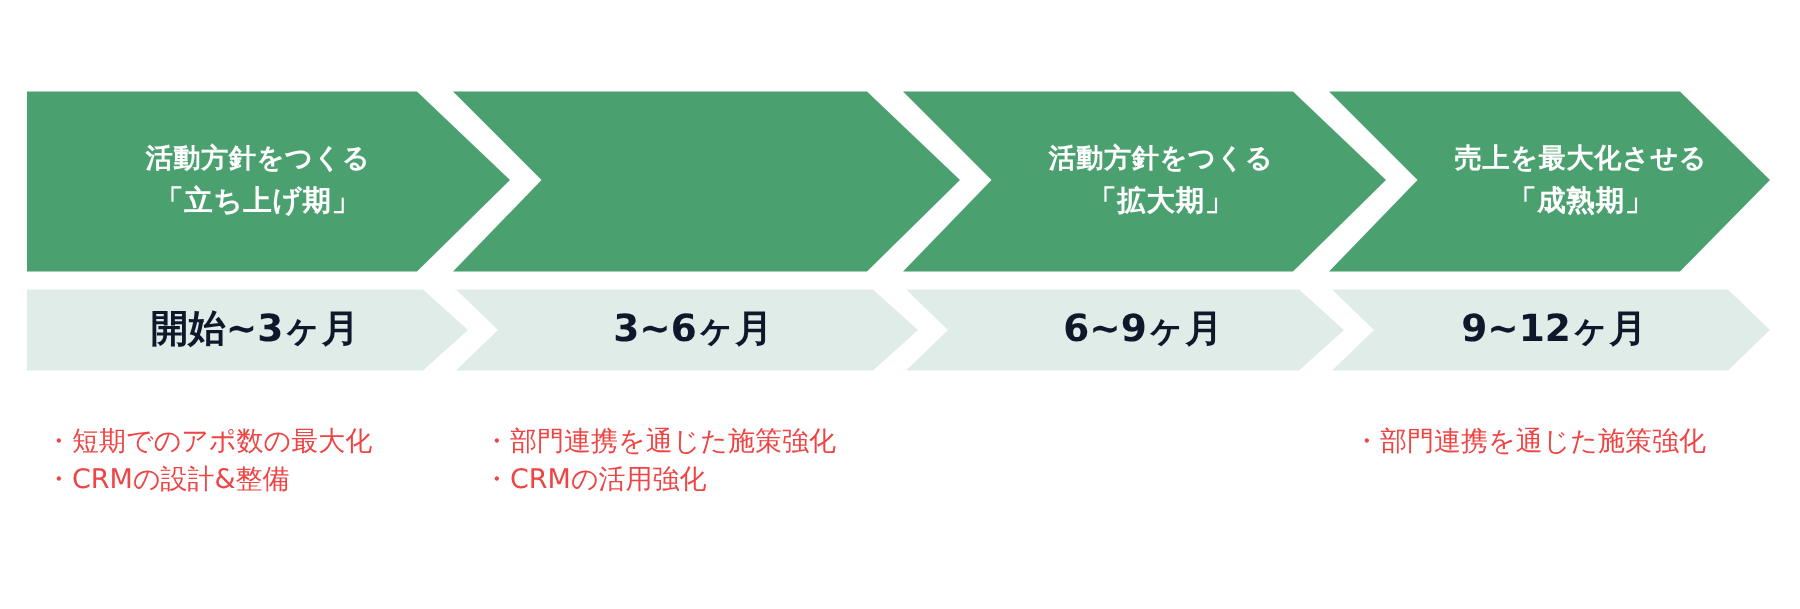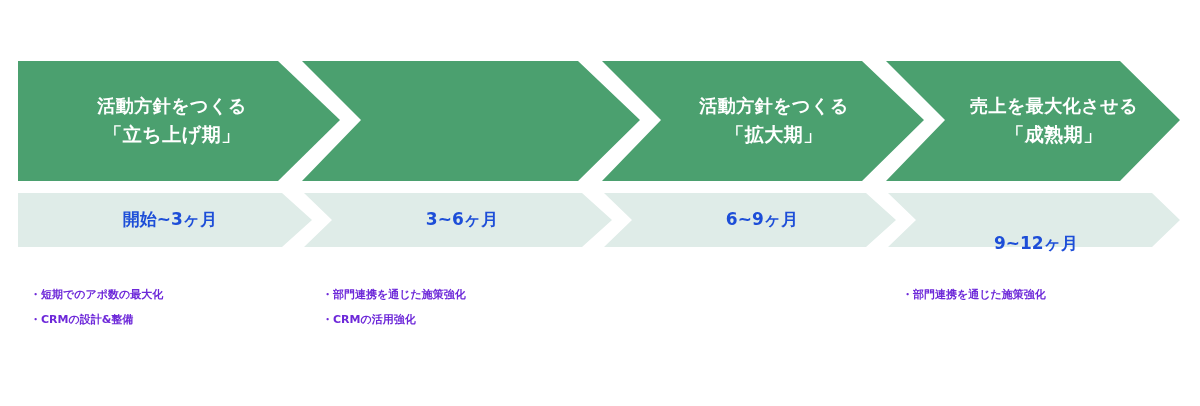--- a/index.html
+++ b/index.html
@@ -4,23 +4,23 @@
 <style>
   html, body { margin:0; padding:0; background:#ffffff; }
   body { width:1200px; height:406px; position:relative; overflow:hidden;
          font-family:"DejaVu Sans","Liberation Sans",sans-serif; }
   .stage { position:absolute; left:0; top:0; width:1200px; height:392px; }
   svg.shapes { position:absolute; left:0; top:0; width:1200px; height:406px; }
   .phase-title { position:absolute; top:92px; height:64px; color:#ffffff; text-align:center;
                  font-weight:bold; font-size:18px; line-height:28px; letter-spacing:0.5px; }
   .phase-title .line1, .phase-title .line2 { display:block; white-space:nowrap; }
   .phase-title .line2 { font-size:19px;text-align:center; }
-  .period { position:absolute; top:204px; height:30px; color:#1d4ed8; text-align:center;
-            font-weight:bold; font-size:17px; line-height:30px; white-space:nowrap; }
-  .bullets { position:absolute; top:282px; color:#6d28d9; font-weight:bold; font-size:11px; }
+  .period { position:absolute; top:204px; height:30px; color:#0f172a; text-align:center;
+            font-weight:bold; font-size:25px; line-height:30px; white-space:nowrap; }
+  .bullets { position:absolute; top:282px; color:#ef4444; font-weight:normal; font-size:18px; }
   .bullets .item { display:block; line-height:25px; white-space:nowrap; }
 </style>
 </head>
 <body>
 
 <div class="stage">
 
   <svg class="shapes" viewBox="0 0 1200 406">
 
     <polygon fill="#4ba06f" points="18,61 278,61 340,120 278,181 18,181"></polygon>
@@ -43,21 +43,21 @@
     <span class="line2">「拡大期」</span>
   </div>
   <div class="phase-title" style="left:910px;width:288px;">
     <span class="line1">売上を最大化させる</span>
     <span class="line2">「成熟期」</span>
   </div>
 
   <div class="period" style="left:26px;width:288px;">開始~3ヶ月</div>
   <div class="period" style="left:318px;width:288px;">3~6ヶ月</div>
   <div class="period" style="left:618px;width:288px;text-align:center;">6~9ヶ月</div>
-  <div class="period" style="left:892px;width:288px;margin-top:24px;">9~12ヶ月</div>
+  <div class="period" style="left:892px;width:288px;">9~12ヶ月</div>
 
   <div class="bullets" style="left:30px;">
     <span class="item">・短期でのアポ数の最大化</span>
     <span class="item">・CRMの設計&amp;整備</span>
   </div>
   <div class="bullets" style="left:322px;">
     <span class="item">・部門連携を通じた施策強化</span>
     <span class="item">・CRMの活用強化</span>
   </div>
   <div class="bullets" style="left:902px;">

